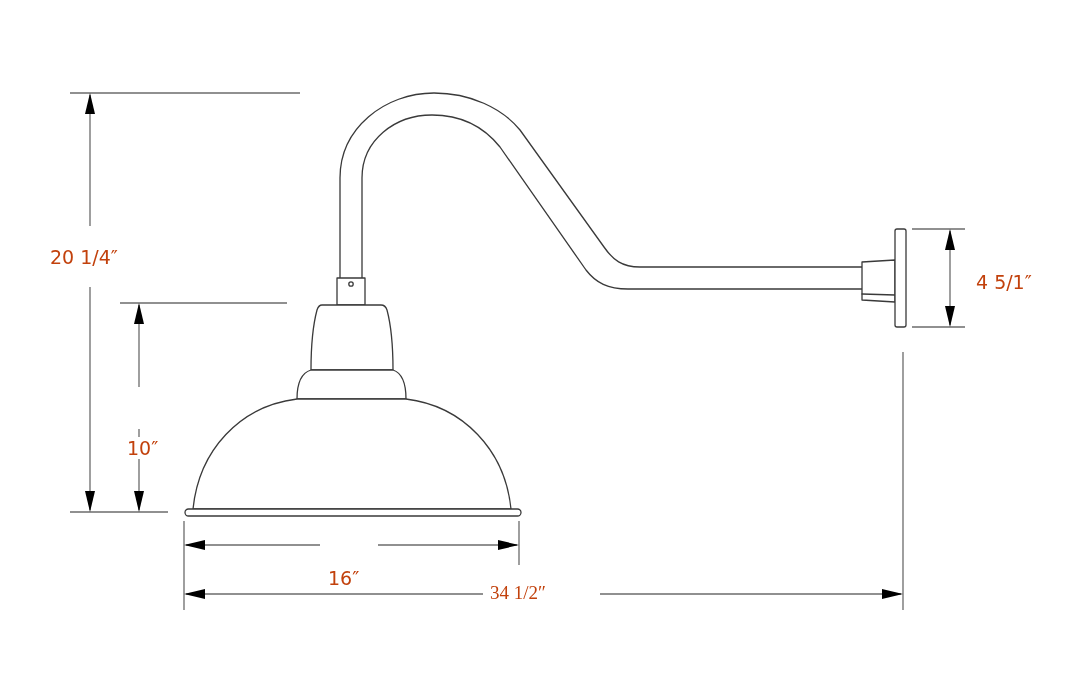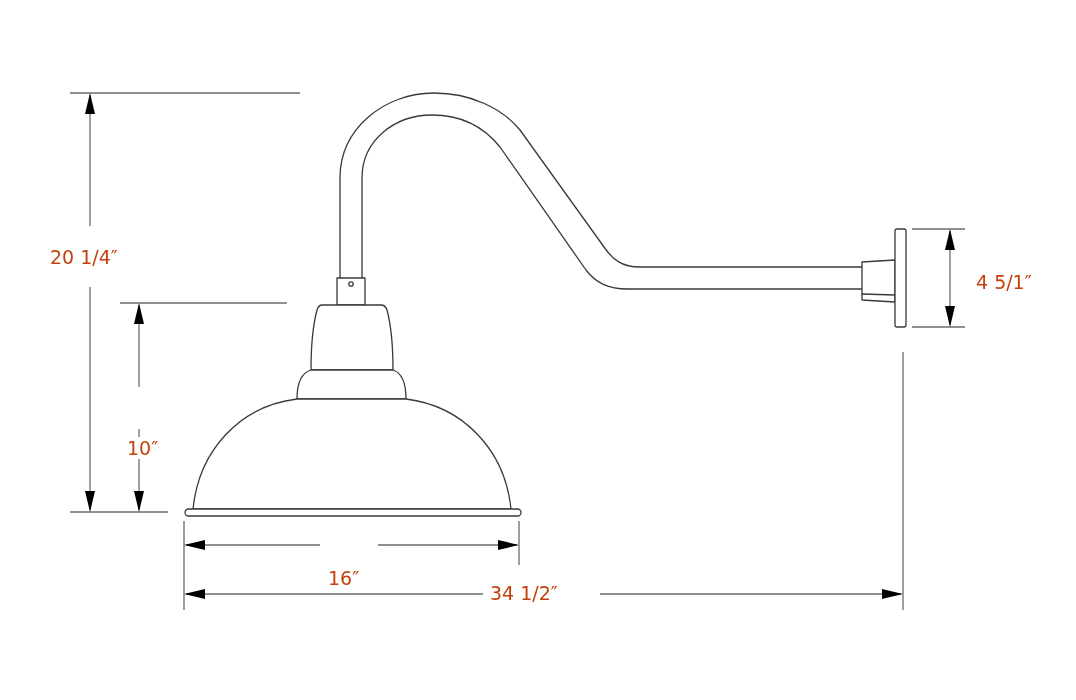--- a/index.html
+++ b/index.html
@@ -103,13 +103,13 @@
 </svg>
 
 <div class="label" style="left:47px; top:246px;">20 1/4″</div>
 
 <div class="label" style="left:124px; top:397px;margin-top:40px;">10″</div>
 
 <div class="label" style="left:973px; top:271px;">4 5/1″</div>
 
 <div class="label" style="left:325px; top:533px;margin-top:34px;">16″</div>
 
-<div class="label" style="left:487px; top:582px;">34 1/2″</div>
+<div class="label" style="left:487px; top:582px;font-family:Liberation Serif, serif;">34 1/2″</div>
 
 </body></html>

